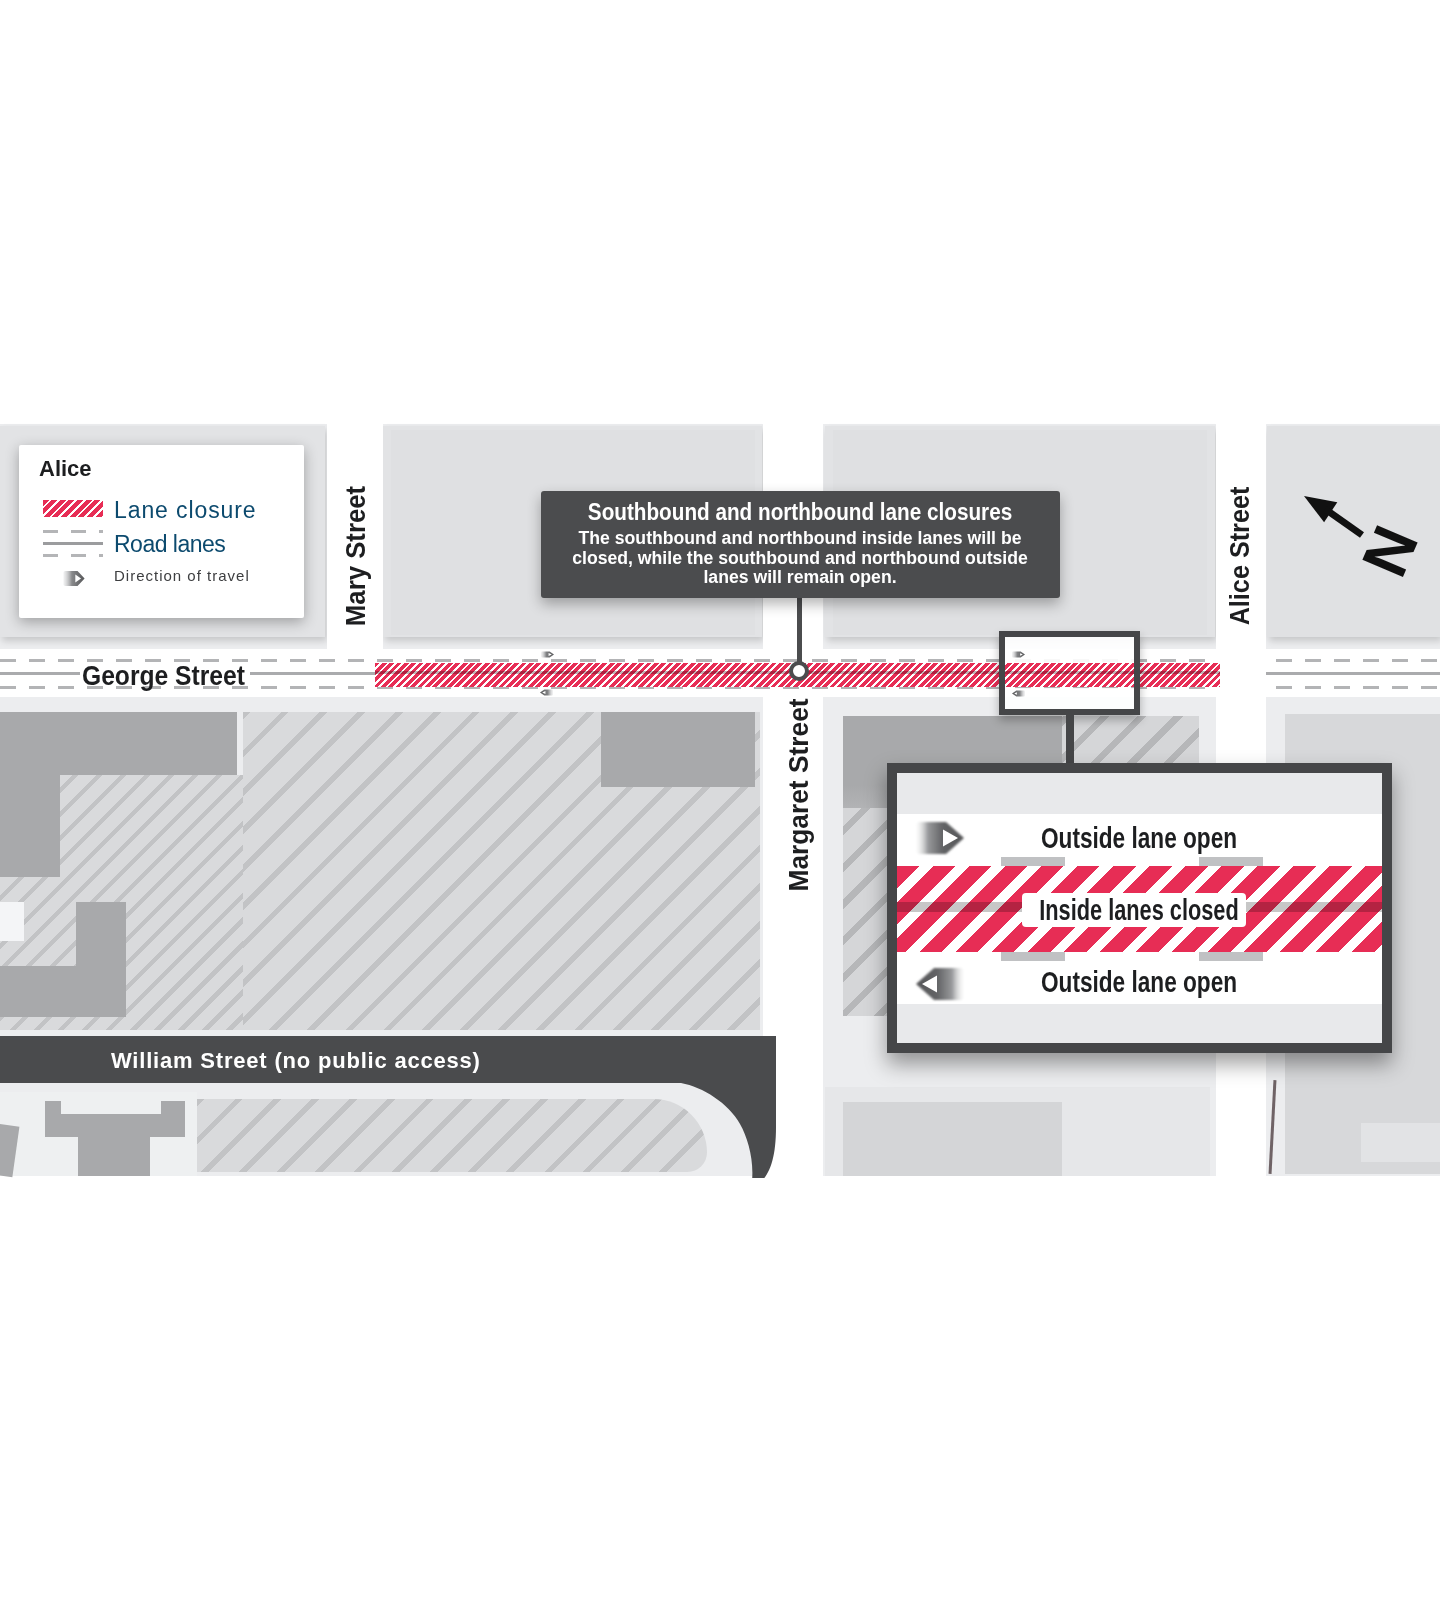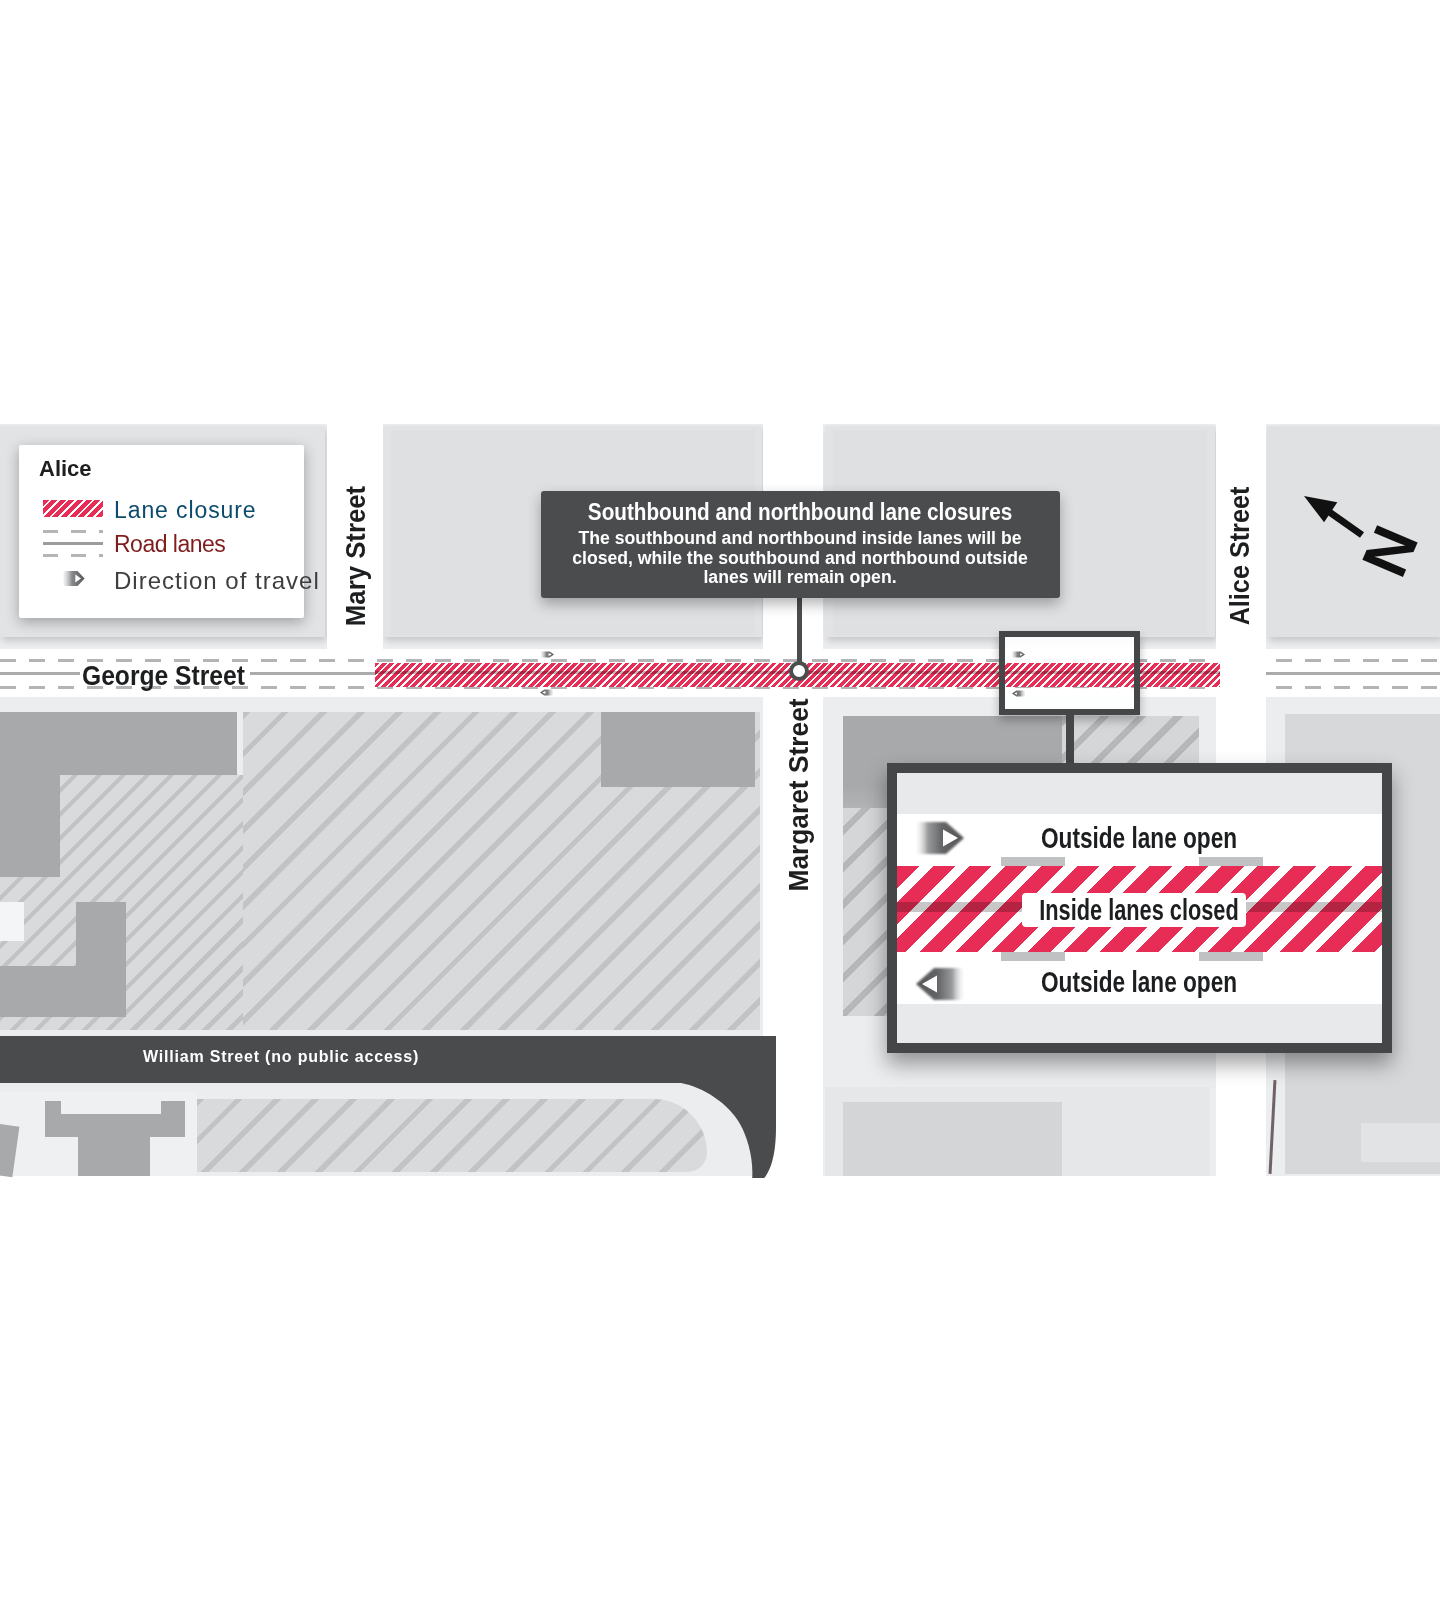--- a/index.html
+++ b/index.html
@@ -94,21 +94,21 @@
 <div class="abs lbl" style="left:356px;top:556px;font-size:28px;transform:translate(-50%,-50%) rotate(-90deg) scaleX(0.92);">Mary Street</div>
 
 <div class="abs lbl" style="left:799px;top:795px;font-size:28px;transform:translate(-50%,-50%) rotate(-90deg) scaleX(0.94);">Margaret Street</div>
 
 <div class="abs lbl" style="left:1240px;top:556px;font-size:28px;transform:translate(-50%,-50%) rotate(-90deg) scaleX(0.90);">Alice Street</div>
 
 <svg class="abs" style="left:0;top:1030px;" width="800" height="155" viewBox="0 0 800 155">
   <path d="M0,6 L776,6 L776,97 C776,125 771,141 762,151 L752,151 C754,130 748,108 740,94 C728,73 703,57 681,53 L0,53 Z" fill="#4a4b4d"></path>
 </svg>
 
-<div class="abs lbl" style="left:111px;top:1048px;font-size:16px;letter-spacing:0.8px;color:#fff;margin-left:32px;">William Street (no public access)</div>
+<div class="abs lbl" style="left:111px;top:1048px;font-size:22px;letter-spacing:0.8px;color:#fff;">William Street (no public access)</div>
 
 <svg class="abs" style="left:541px;top:650px;" width="13" height="9" viewBox="0 0 24 11">
     <defs>
       <linearGradient id="ga1" x1="0" y1="0" x2="1" y2="0">
         <stop offset="0" stop-color="#d6d7d9" stop-opacity="0.3"></stop>
         <stop offset="0.4" stop-color="#828385"></stop>
         <stop offset="1" stop-color="#565759"></stop>
       </linearGradient>
     </defs>
     <path d="M2,0 H16 L24,5.5 L16,11 H2 Q0,11 0,9 V2 Q0,0 2,0 Z" fill="url(#ga1)"></path>
@@ -160,35 +160,35 @@
 <div class="abs lbl" style="left:39px;top:456px;font-size:22px;">Alice</div>
 
 <div class="abs" style="left:43px;top:500px;width:60px;height:17px;background:repeating-linear-gradient(135deg,#e72d55 0 4.3px,#fff 4.3px 6.1px);"></div>
 
 <div class="abs" style="left:114px;top:497px;font-size:23px;letter-spacing:0.9px;color:#0c4a6e;white-space:nowrap;">Lane closure</div>
 
 <div class="abs" style="left:43px;top:530px;width:60px;height:3px;background:repeating-linear-gradient(90deg,#b4b5b7 0 15px,rgba(0,0,0,0) 15px 28px);"></div>
 <div class="abs" style="left:43px;top:542px;width:60px;height:3px;background:#9b9c9e;"></div>
 <div class="abs" style="left:43px;top:554px;width:60px;height:3px;background:repeating-linear-gradient(90deg,#b4b5b7 0 15px,rgba(0,0,0,0) 15px 28px);"></div>
 
-<div class="abs" style="left:114px;top:531px;font-size:23px;letter-spacing:-0.5px;color:#7f1d1d;white-space:nowrap;">Road lanes</div>
+<div class="abs" style="left:114px;top:531px;font-size:23px;letter-spacing:-0.5px;color:#0c4a6e;white-space:nowrap;">Road lanes</div>
 
 <svg class="abs" style="left:63px;top:571px;" width="22" height="15" viewBox="0 0 24 17">
     <defs>
       <linearGradient id="ga3" x1="0" y1="0" x2="1" y2="0">
         <stop offset="0" stop-color="#d9dadc" stop-opacity="0.35"></stop>
         <stop offset="0.4" stop-color="#88898b"></stop>
         <stop offset="1" stop-color="#555658"></stop>
       </linearGradient>
     </defs>
     <path d="M2,0 H16 L24,8.5 L16,17 H2 Q0,17 0,15 V2 Q0,0 2,0 Z" fill="url(#ga3)"></path>
     <path d="M13.5,4 L20,8.5 L13.5,13 Z" fill="#fff"></path>
   </svg>
 
-<div class="abs" style="left:114px;top:567px;font-size:24px;letter-spacing:1px;color:#3d3e40;white-space:nowrap;">Direction of travel</div>
+<div class="abs" style="left:114px;top:567px;font-size:15px;letter-spacing:1px;color:#3d3e40;white-space:nowrap;">Direction of travel</div>
 
 <svg class="abs" style="left:1295px;top:488px;" width="130" height="100" viewBox="0 0 130 100">
   <path d="M9,8 L42.3,14.3 L29.1,34.3 Z" fill="#111"></path>
   <line x1="30" y1="21" x2="67" y2="47" stroke="#111" stroke-width="7"></line>
   <text x="95" y="63" font-family="Liberation Sans,sans-serif" font-size="64" font-weight="700" fill="#111" text-anchor="middle" transform="rotate(113 95 63)" dominant-baseline="central">N</text>
 </svg>
 
 <div class="abs" style="left:887px;top:763px;width:505px;height:290px;background:#e8e9eb;border:10px solid #454648;box-shadow:0 11px 20px rgba(0,0,0,0.38);"></div>
 
 <div class="abs" style="left:897px;top:814px;width:485px;height:52px;background:#fff;"></div>

